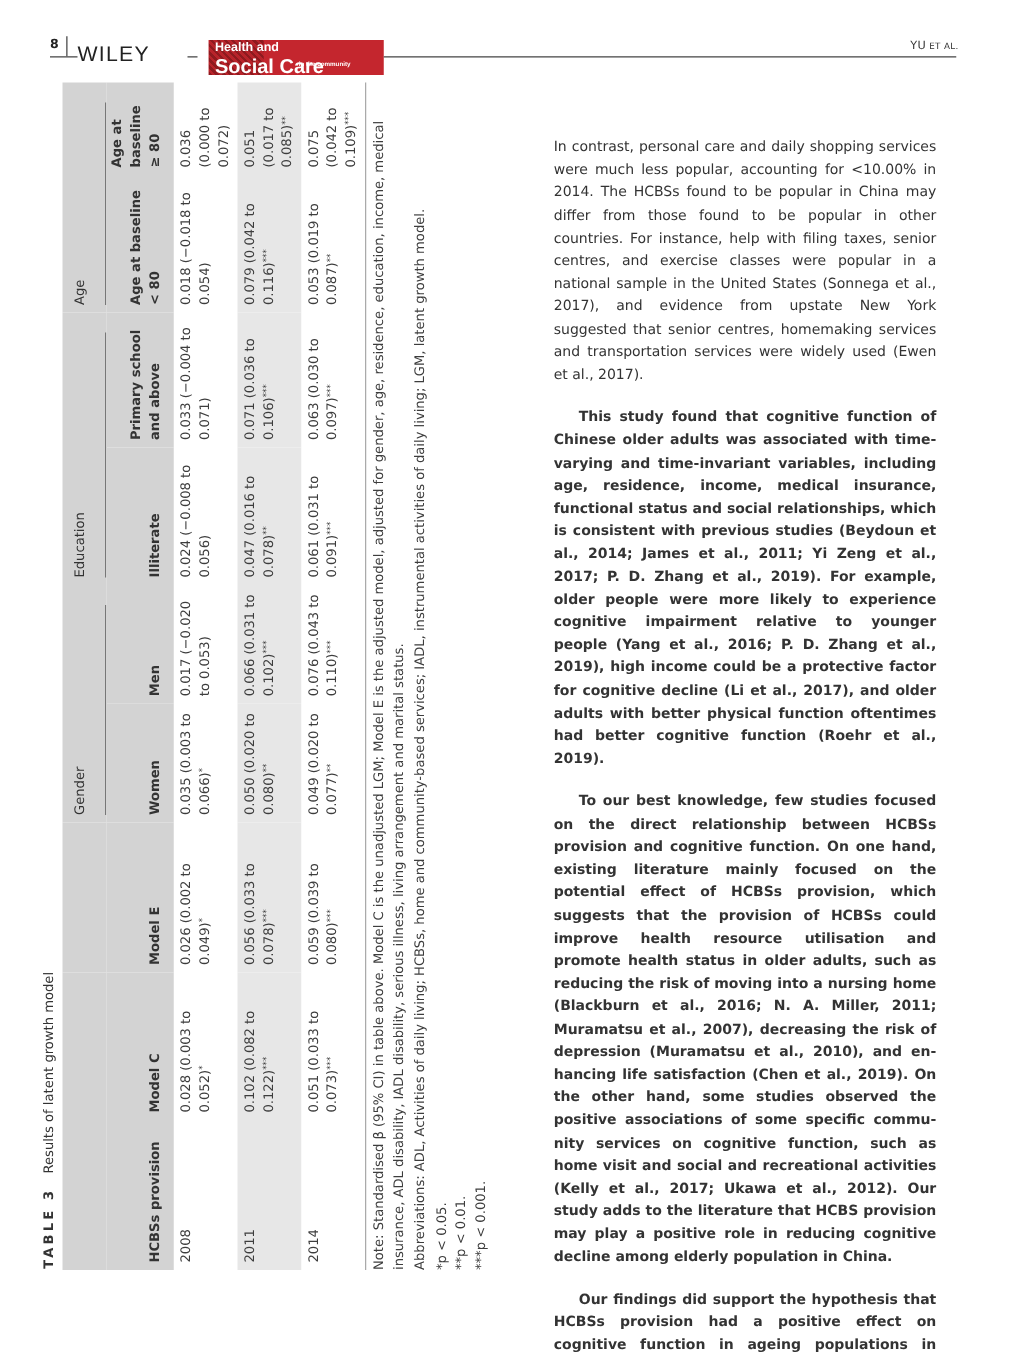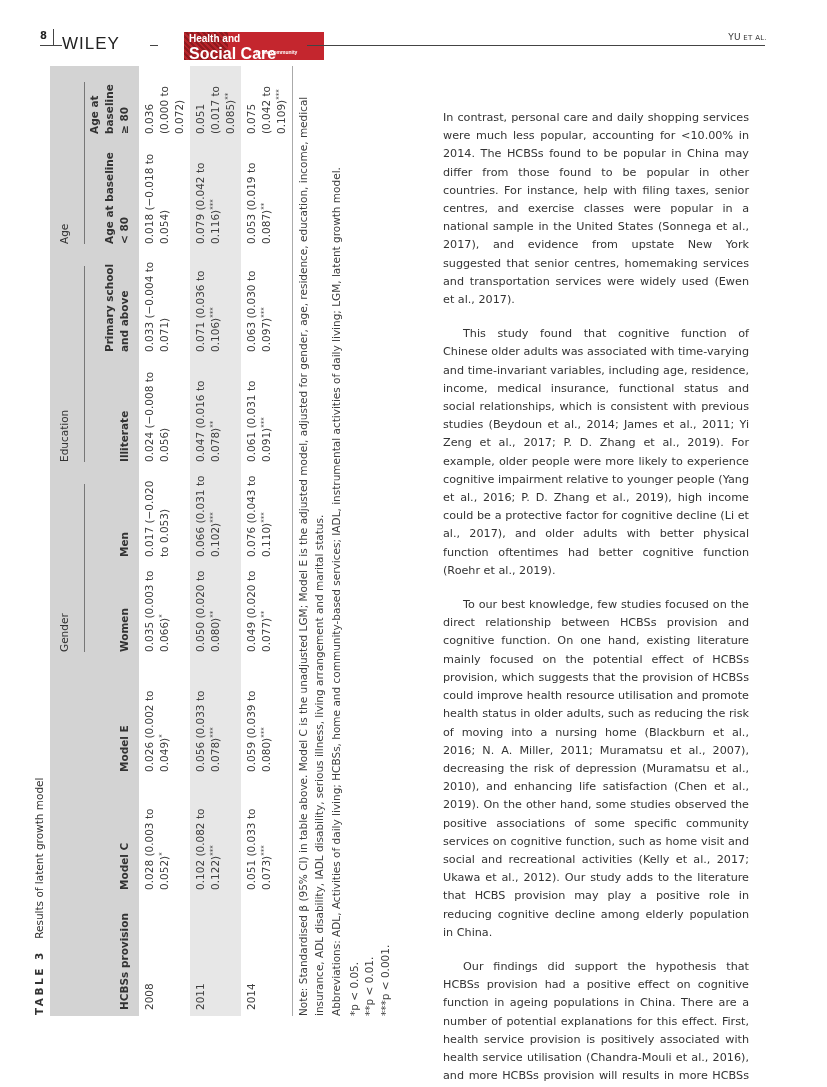--- a/index.html
+++ b/index.html
@@ -4,21 +4,21 @@
 <style>
   html, body { margin:0; padding:0; }
   body { width:827px; height:1087px; position:relative; background:#ffffff; overflow:hidden;
          font-family:"DejaVu Sans", sans-serif; color:#3a3a3a; }
   .header { position:absolute; left:0; top:0; width:827px; height:62px; }
   .page-num { position:absolute; left:40px; top:30px; font-size:10px; font-weight:bold; color:#222; }
   .vline { position:absolute; left:53px; top:29px; width:1px; height:16px; background:#444; }
   .hline-left { position:absolute; left:40px; top:45px; width:22px; height:1px; background:#444; }
   .wiley { position:absolute; left:62px; top:34px; font-family:Liberation Sans, sans-serif; font-size:17px; letter-spacing:1px; color:#222; }
   .hline-mid { position:absolute; left:150px; top:45px; width:8px; height:1px; background:#444; }
-  .journal-logo { position:absolute; left:167px; top:32px; width:140px; height:28px; background:#c4262e;margin-left:17px; }
+  .journal-logo { position:absolute; left:167px; top:32px; width:140px; height:28px; background:#c4262e; }
   .journal-logo .texture { position:absolute; left:0; top:0; width:44px; height:28px;
      background: repeating-linear-gradient(45deg,#8e1a1f 0 2px,#b8232a 2px 4px); }
   .journal-logo .t1 { position:absolute; left:5px; top:1px; font-size:10px; font-weight:bold; color:#fff; font-family:"Liberation Sans", sans-serif; }
   .journal-logo .t2 { position:absolute; left:5px; top:13px; font-size:16px; font-weight:bold; color:#fff; font-family:"Liberation Sans", sans-serif;text-align:right; }
   .journal-logo .t3 { position:absolute; left:72px; top:17px; font-size:5px; font-weight:bold; color:#fff; font-family:"Liberation Sans", sans-serif; }
   .hline-right { position:absolute; left:307px; top:45px; width:458px; height:1px; background:#444; }
   .running-head { position:absolute; right:60px; top:32px; font-size:9px; color:#333; letter-spacing:0.3px; }
   .running-head small { font-size:7px; }
 
   
@@ -43,21 +43,21 @@
   .col-p { width:108px; }
   .col-a1 { width:110px; }
   .col-a2 { width:74px; }
   .notes { border-top:1px solid #aaa; margin-top:0; padding-top:3px; font-size:10.5px; line-height:15.5px; color:#3d3d3d; }
   .notes p { margin:0; }
   .notes p.gap { margin-top:2px; }
 
   
   .body-col { position:absolute; left:427px; top:93px; width:338px; font-size:11.2px; line-height:18.2px; color:#333; text-align:justify; }
   .body-col p { margin:16px; }
-  .body-col p.indent { text-indent:20px; }
+  .body-col p.indent { text-indent:20px;font-weight:bold; }
 </style>
 </head>
 <body>
 
 <div class="header">
   <span class="page-num">8</span>
   <span class="vline"></span>
   <span class="hline-left"></span>
   <span class="wiley">WILEY</span>
   <span class="hline-mid"></span>

